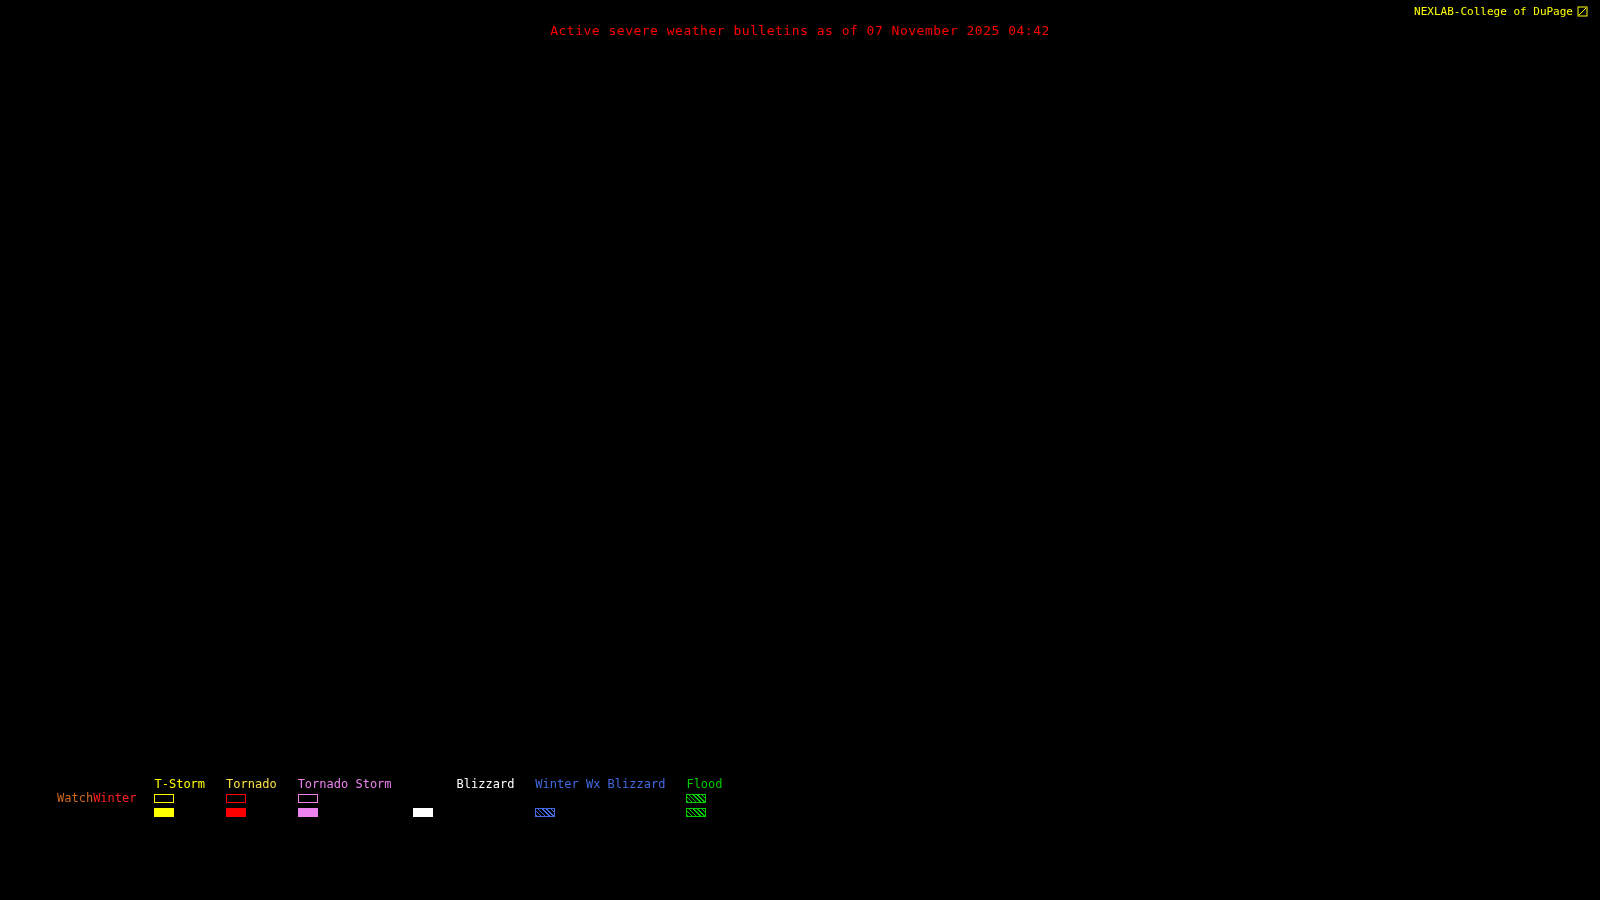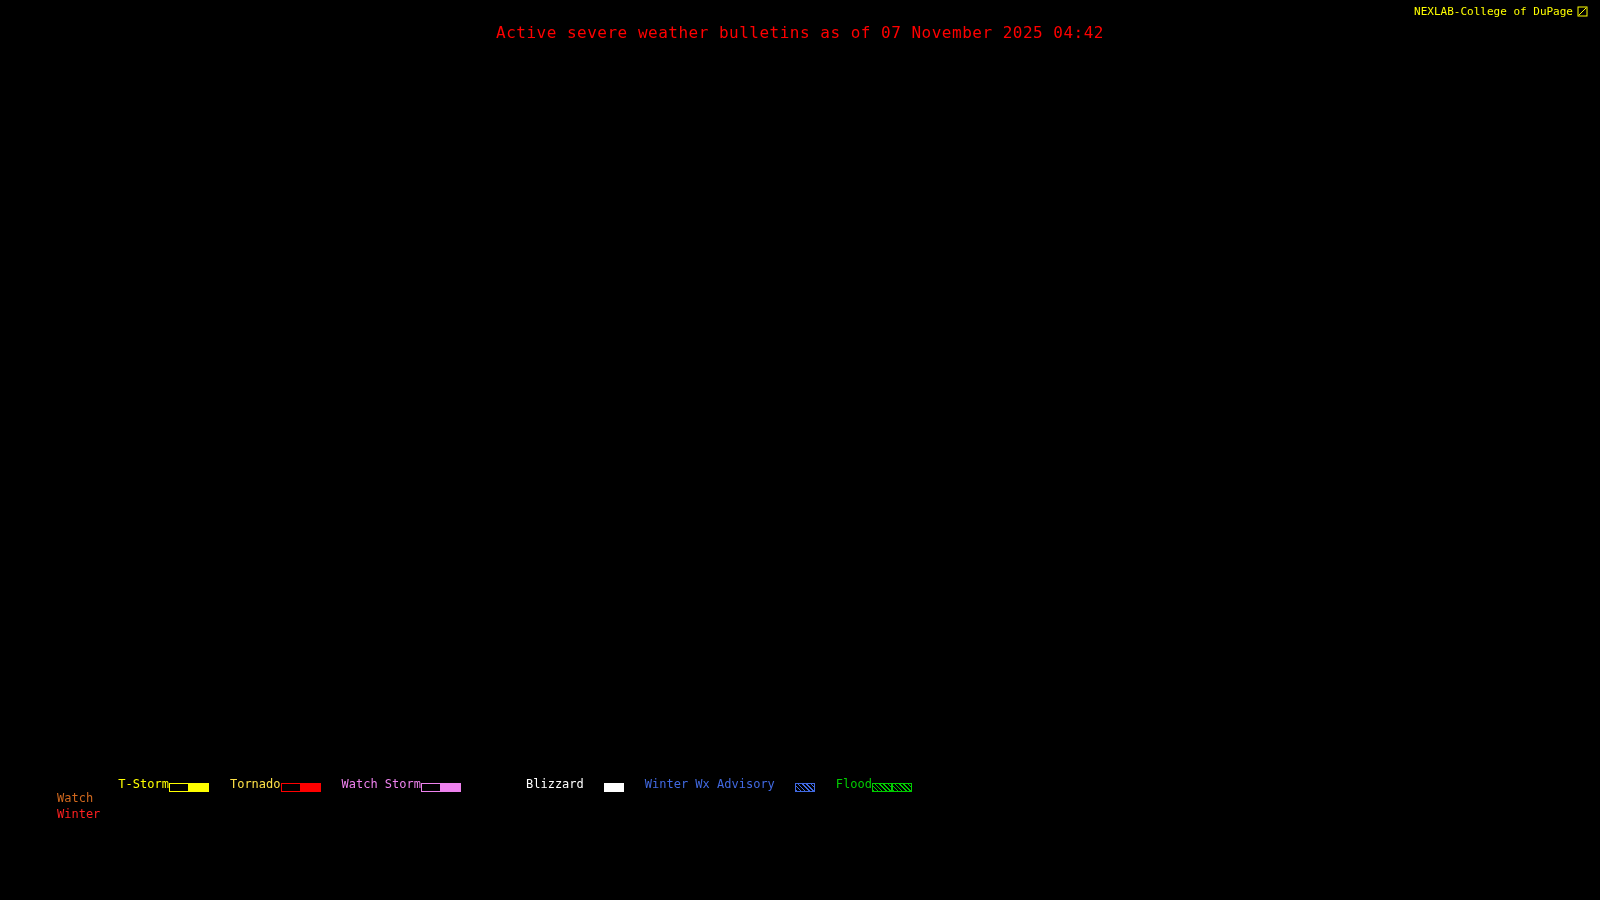--- a/index.html
+++ b/index.html
@@ -9,32 +9,32 @@
   }
   .screen{position:relative;width:1600px;height:656px;background:#000;text-decoration:underline;}
   .map-canvas{position:absolute;inset:0;background:#000;}
   .brand{
     position:absolute;top:5px;right:12px;
     font-size:11px;white-space:nowrap;
     display:flex;align-items:center;gap:4px;
   }
   .title{
     position:absolute;top:23px;left:50%;transform:translateX(-50%);
-    font-size:16px;white-space:nowrap;letter-spacing:0.5px;
+    font-size:13px;white-space:nowrap;letter-spacing:0.5px;
   }
   .legend{
     position:absolute;left:57px;top:777px;
     display:flex;align-items:flex-start;font-size:12px;
   }
   .row-labels{
-    display:flex;flex-direction:column;
+    display:flex;flex-direction:row;
     margin-right:18px;padding-top:13px;line-height:16px;
   }
   .legend-col{
-    display:flex;align-items:flex-end;
+    display:flex;flex-direction:column;align-items:flex-start;
     margin-right:21px;
   }
   .col-label{line-height:14px;margin-bottom:1px;white-space:nowrap;}
   .swatch{width:20px;height:9px;box-sizing:border-box;}
   .swatch-watch{margin-top:2px;}
   .swatch-warning{margin-top:5px;}
   .logo-icon{display:inline-block;}
 </style>
 </head>
 <body>
@@ -63,31 +63,31 @@
           <span class="col-label" style="color: rgb(255, 255, 0);">T-Storm</span>
           <div class="swatch swatch-watch" style="border: 1px solid rgb(255, 255, 0);"></div>
           <div class="swatch swatch-warning" style="background: rgb(255, 255, 0);"></div>
         </div>
         <div class="legend-col">
           <span class="col-label" style="color: #fde047;">Tornado</span>
           <div class="swatch swatch-watch" style="border: 1px solid rgb(255, 0, 0);"></div>
           <div class="swatch swatch-warning" style="background: rgb(255, 0, 0);"></div>
         </div>
         <div class="legend-col">
-          <span class="col-label" style="color: rgb(238, 130, 238);">Watch Storm</span>
+          <span class="col-label" style="color: rgb(238, 130, 238);">Tornado Storm</span>
           <div class="swatch swatch-watch" style="border: 1px solid rgb(238, 130, 238);"></div>
           <div class="swatch swatch-warning" style="background: rgb(238, 130, 238);"></div>
         </div>
         <div class="legend-col">
           <span class="col-label" style="color: rgb(255, 255, 255); margin-left: 44px;">Blizzard</span>
           <div class="swatch swatch-watch" style="visibility: hidden;"></div>
           <div class="swatch swatch-warning" style="background: rgb(255, 255, 255);"></div>
         </div>
         <div class="legend-col">
-          <span class="col-label" style="color: rgb(65, 105, 225);">Winter Wx Advisory</span>
+          <span class="col-label" style="color: rgb(65, 105, 225);">Winter Wx Blizzard</span>
           <div class="swatch swatch-watch" style="visibility: hidden;"></div>
           <div class="swatch swatch-warning" style="border: 1px solid rgb(65, 105, 225); background: repeating-linear-gradient(45deg, rgb(65, 105, 225) 0px, rgb(65, 105, 225) 1px, transparent 1px, transparent 3px);"></div>
         </div>
         <div class="legend-col">
           <span class="col-label" style="color: rgb(0, 204, 0);">Flood</span>
           <div class="swatch swatch-watch" style="border: 1px solid rgb(0, 204, 0); background: repeating-linear-gradient(45deg, rgb(0, 204, 0) 0px, rgb(0, 204, 0) 1px, transparent 1px, transparent 3px);"></div>
           <div class="swatch swatch-warning" style="border: 1px solid rgb(0, 204, 0); background: repeating-linear-gradient(45deg, rgb(0, 204, 0) 0px, rgb(0, 204, 0) 1px, transparent 1px, transparent 3px);"></div>
         </div>
       </div>
   </div>

